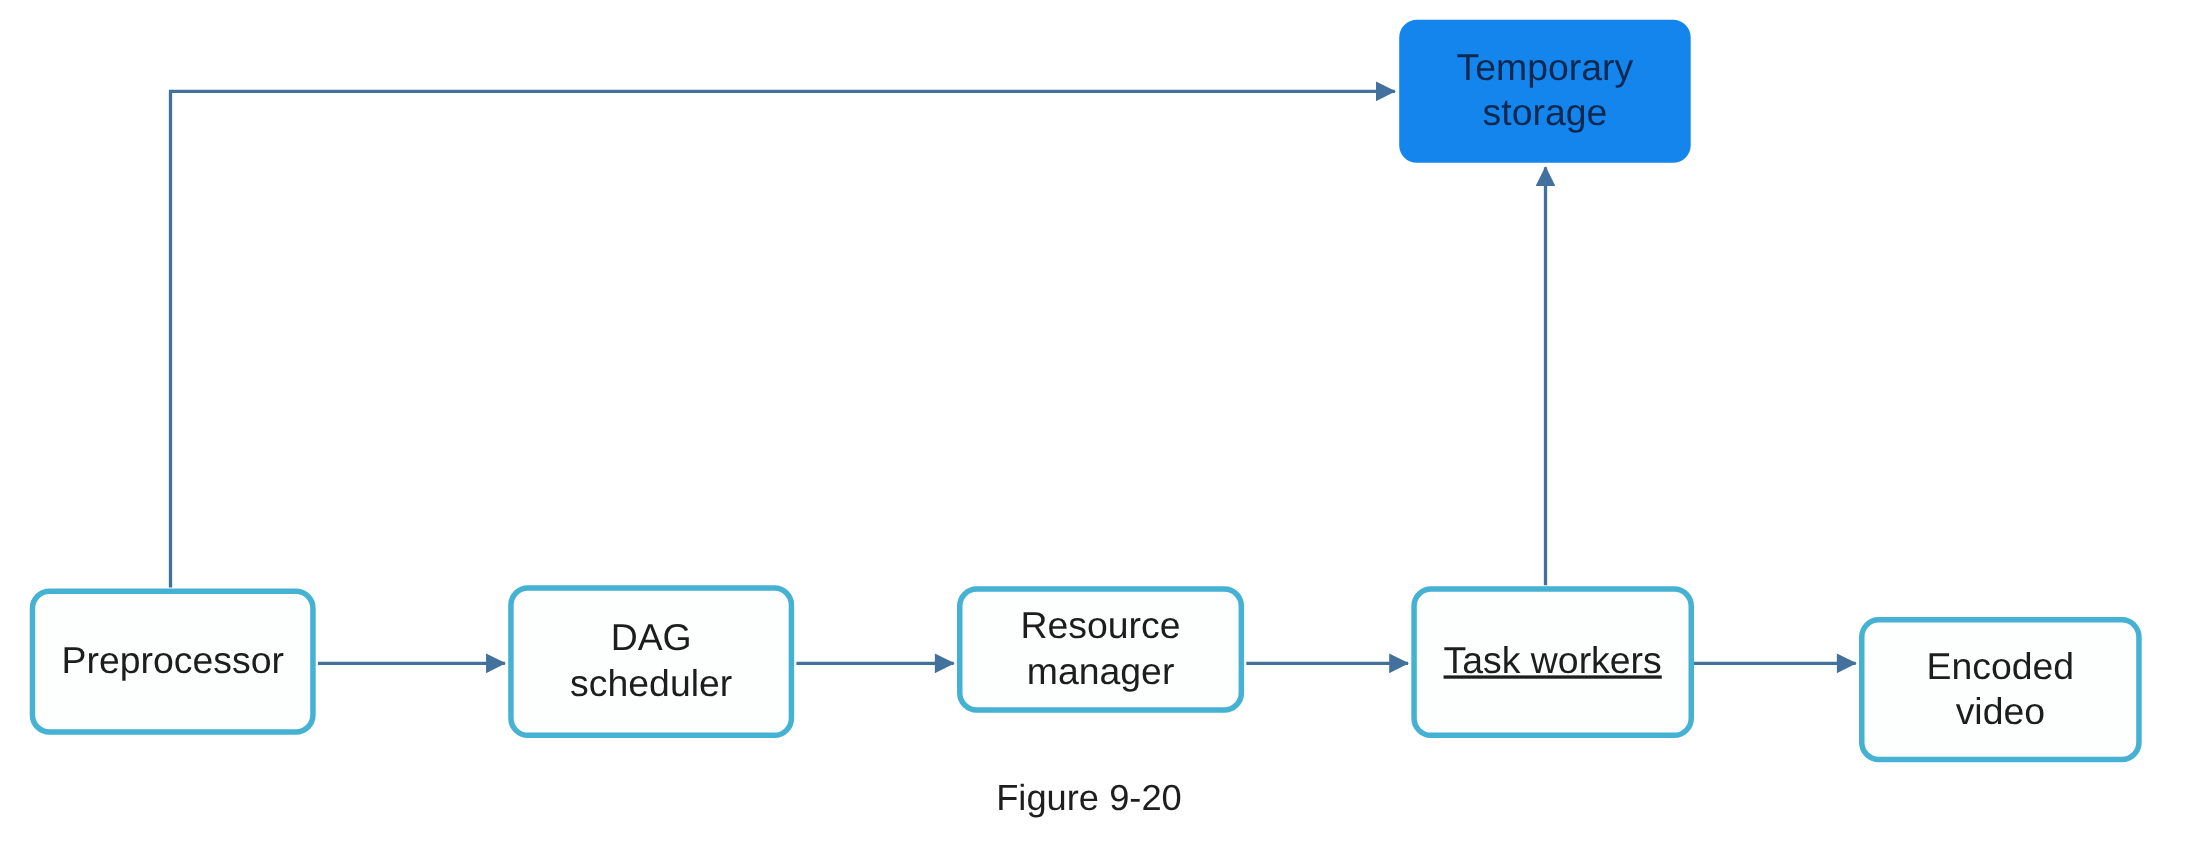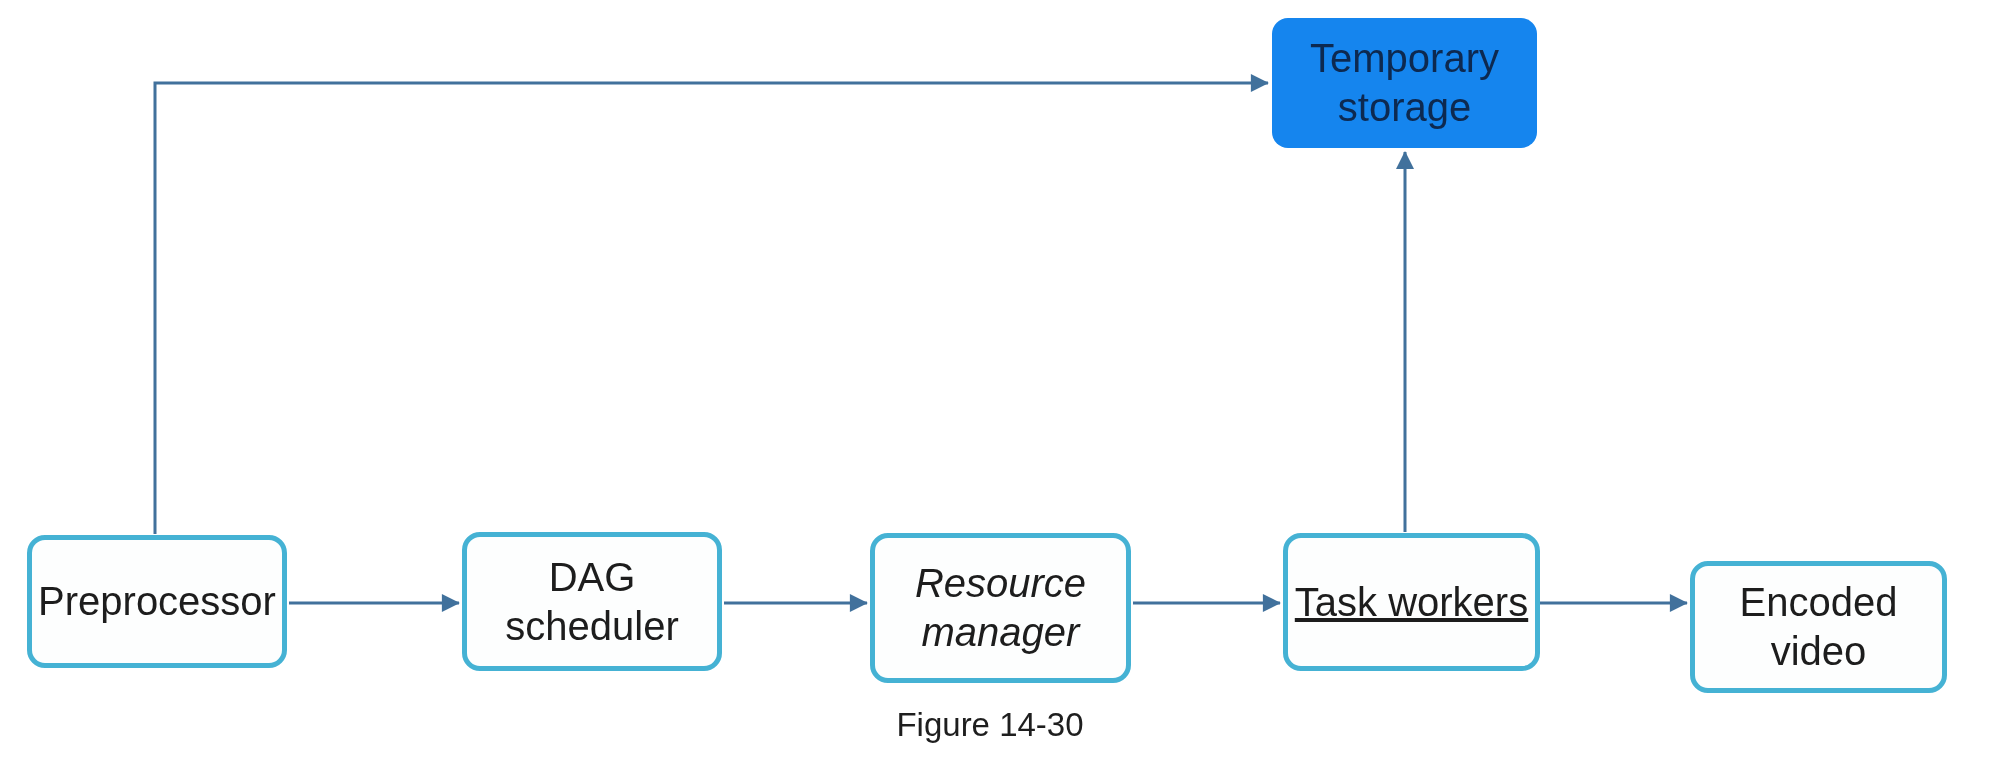--- a/index.html
+++ b/index.html
@@ -38,28 +38,28 @@
   .arrowhead-shape { fill: var(--connector-color); }
   .node {
     position: absolute;
     background: var(--node-fill-color);
     border: 5px solid var(--node-border-color);
     border-radius: 18px;
     display: flex;
     align-items: center;
     justify-content: center;
     text-align: center;
-    font-size: 40px;
+    font-size: 34px;
     line-height: 1.22;
     color: var(--node-text-color);
   }
   .node-label { white-space: pre-line; }
   #node-preprocessor      { left: 27px;   top: 535px; width: 260px; height: 133px; }
   #node-dag-scheduler     { left: 462px;  top: 532px; width: 260px; height: 139px; }
-  #node-resource-manager  { left: 870px;  top: 533px; width: 261px; height: 150px; font-style: italic; }
+  #node-resource-manager  { left: 870px;  top: 533px; width: 261px; height: 115px; }
   #node-task-workers      { left: 1283px; top: 533px; width: 257px; height: 138px; text-decoration: underline; }
   #node-encoded-video     { left: 1690px; top: 533px; width: 257px; height: 132px; margin-top: 28px; }
   #node-temporary-storage {
     left: 1272px; top: 18px; width: 265px; height: 130px;
     background: var(--highlight-fill-color);
     border: none;
     border-radius: 16px;
     color: var(--highlight-text-color);
   }
   .figure-caption {
@@ -112,15 +112,15 @@
   <div class="node" id="node-encoded-video">
     <span class="node-label">Encoded
 video</span>
   </div>
 
   <div class="node" id="node-temporary-storage">
     <span class="node-label">Temporary
 storage</span>
   </div>
 
-  <div class="figure-caption">Figure 14-30</div>
+  <div class="figure-caption">Figure 9-20</div>
 
 </div>
 
 </body></html>

